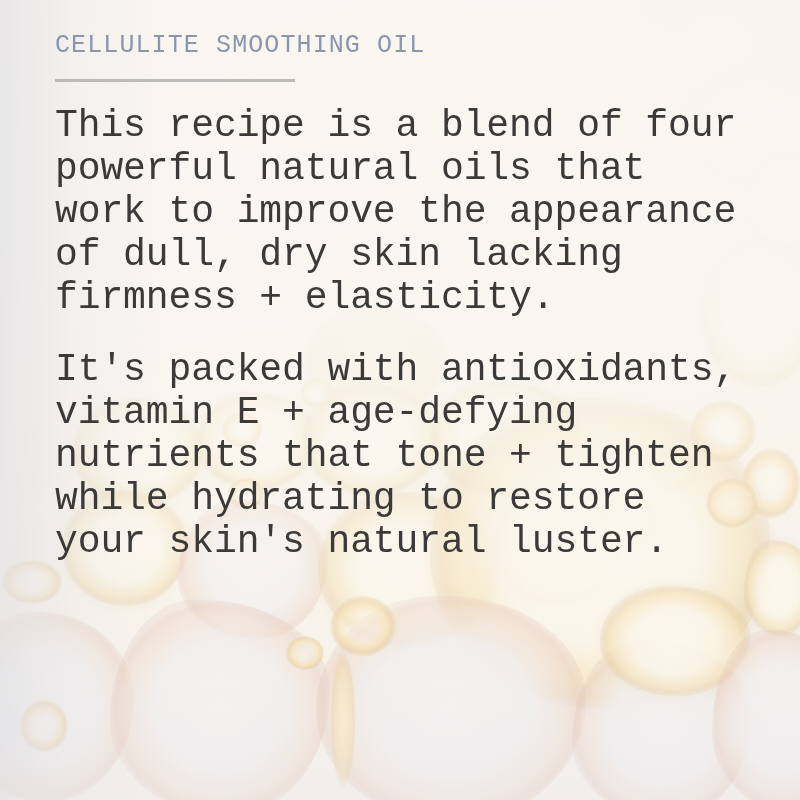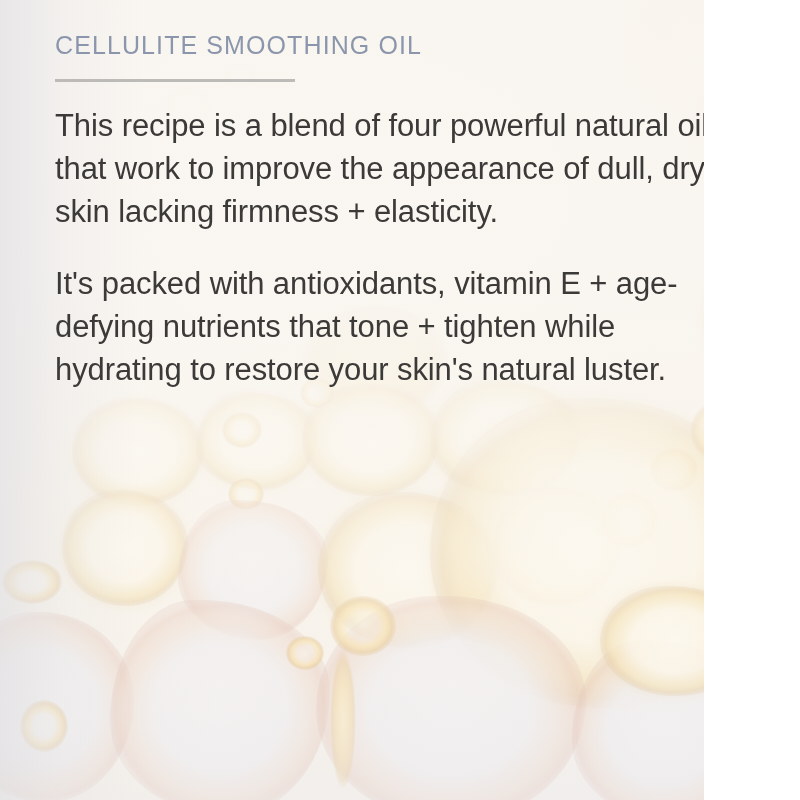--- a/index.html
+++ b/index.html
@@ -3,24 +3,24 @@
 <meta charset="utf-8">
 <style>
   html, body {
     margin: 0;
     padding: 0;
     background: #ffffff;
   }
 
   #card {
     position: relative;
-    width: 704px;
+    width: 800px;
     height: 800px;
     overflow: hidden;
-    font-family: Liberation Sans, sans-serif;
+    font-family: Liberation Mono, monospace;
     background: #efeae4;
   }
 
   
   .bg-layer {
     position: absolute;
     inset: 0;
     pointer-events: none;
   }
 
@@ -114,21 +114,21 @@
     margin: 18px 0 0 0;
     border: 0;
   }
 
   #body-copy {
     margin-top: 22px;
   }
 
   .paragraph {
     margin: 0;
-    font-size: 31px;
+    font-size: 38px;
     font-weight: 400;
     line-height: 43px;
     color: #3b3a38;
     letter-spacing: -0.1px;
     max-width: 690px;
   }
 
   .paragraph + .paragraph {
     margin-top: 29px;
   }

